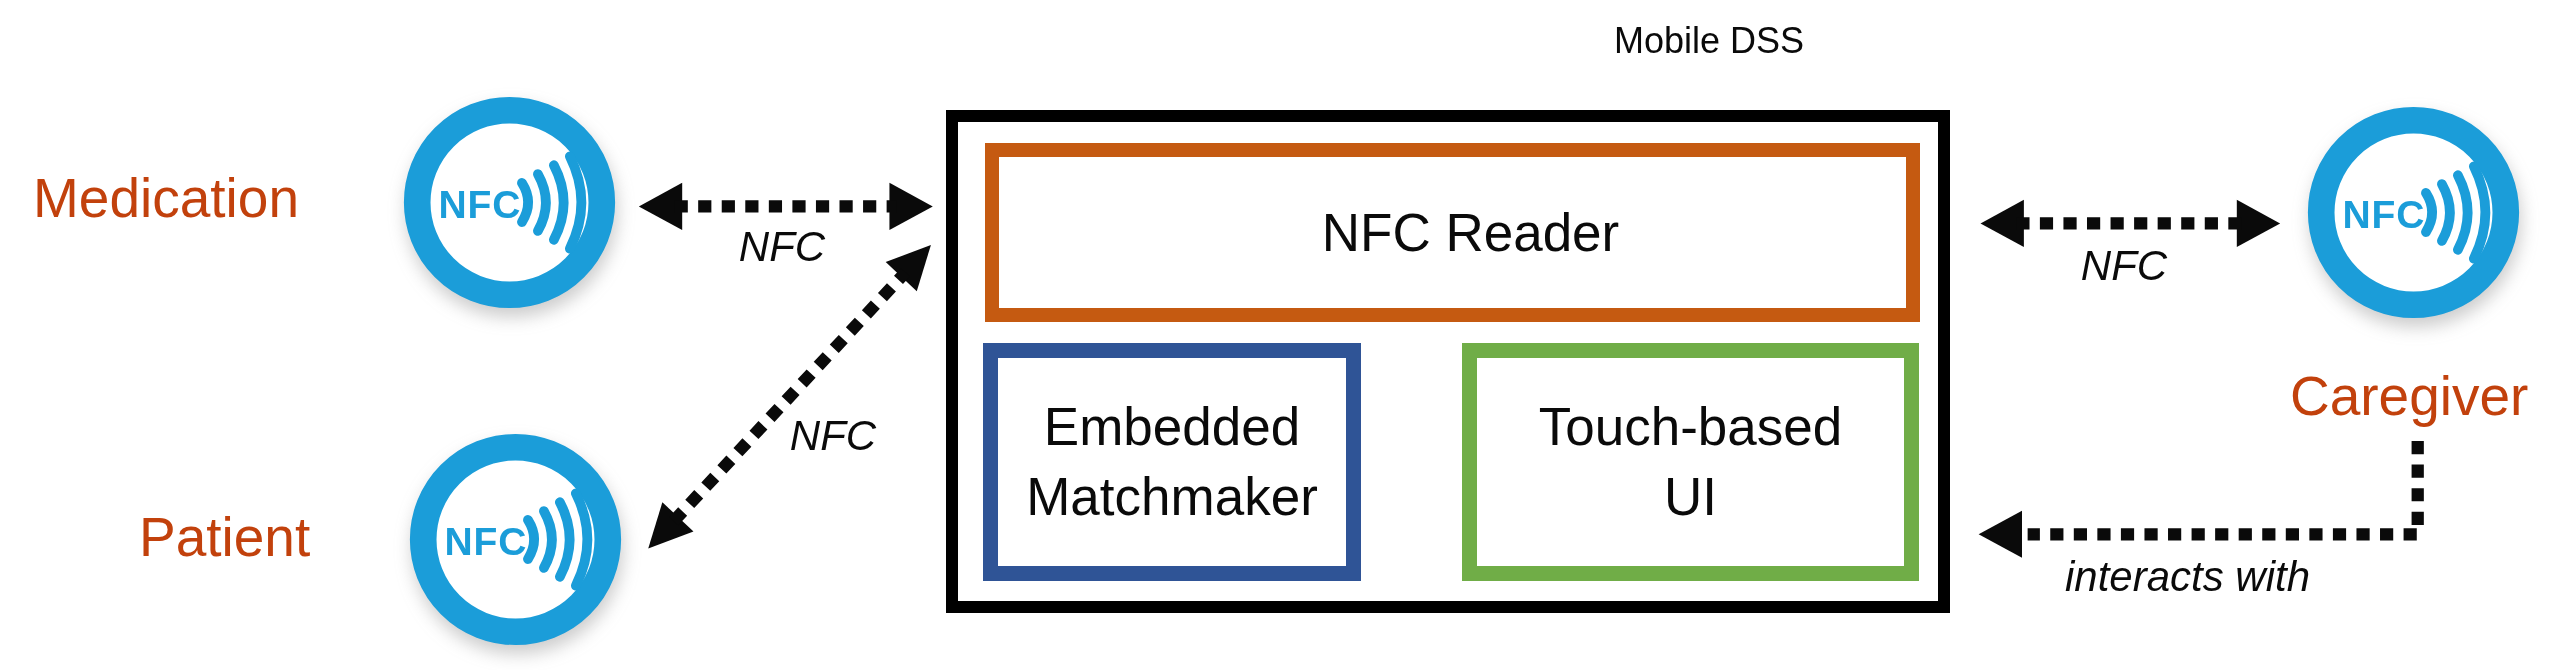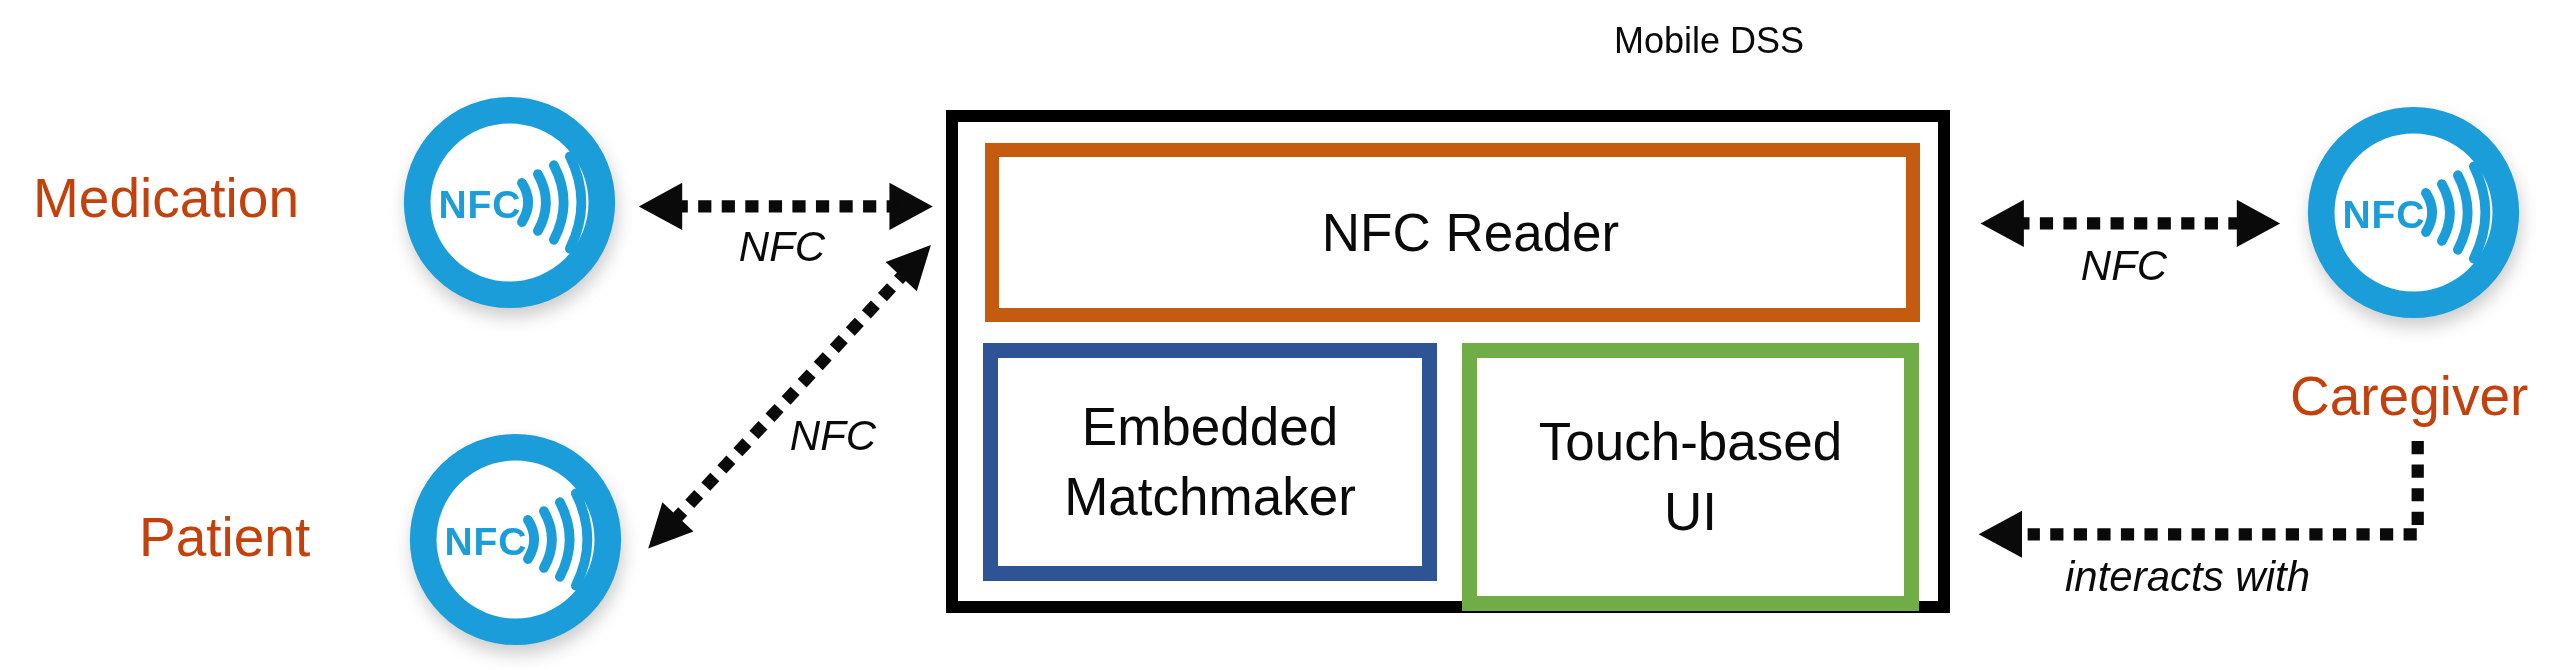--- a/index.html
+++ b/index.html
@@ -56,27 +56,27 @@
     color: #0a0a0a;
     padding-left: 36px;
   }
   .box-nfc-reader {
     left: 985px; top: 143px;
     width: 935px; height: 179px;
     border: 14px solid #C55A11;
   }
   .box-matchmaker {
     left: 983px; top: 343px;
-    width: 454px; height: 238px;
+    width: 378px; height: 238px;
     border: 15px solid #2F5496;
     padding: 1px 28px;
   }
   .box-touch-ui {
     left: 1462px; top: 343px;
-    width: 457px; height: 268px;
+    width: 457px; height: 238px;
     border: 15px solid #70AD47;
     padding: 0 28px;
   }
   .nfc-icon {
     width: 213px;
     height: 213px;
     filter: drop-shadow(2.8px 9.4px 8.5px rgba(110,110,110,0.35));
   }
   .arrow-layer {
     left: 0; top: 0;

